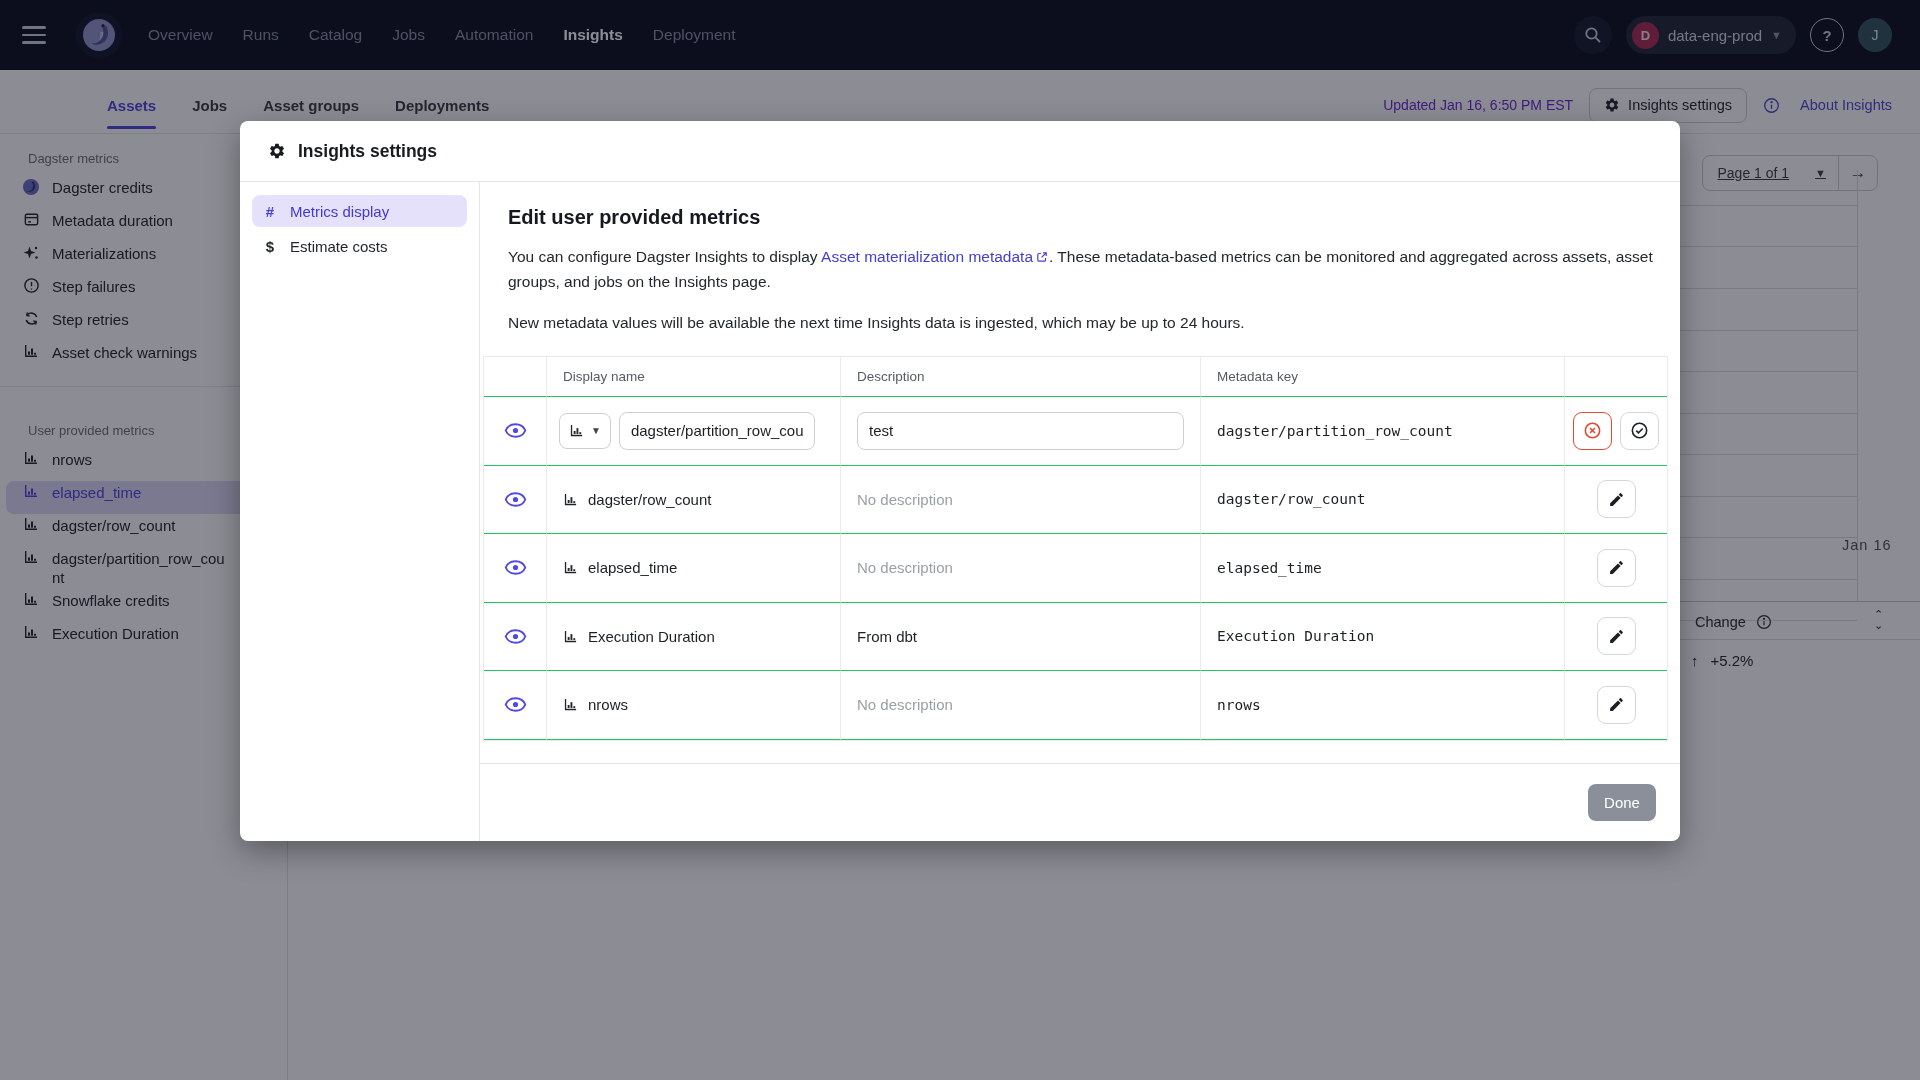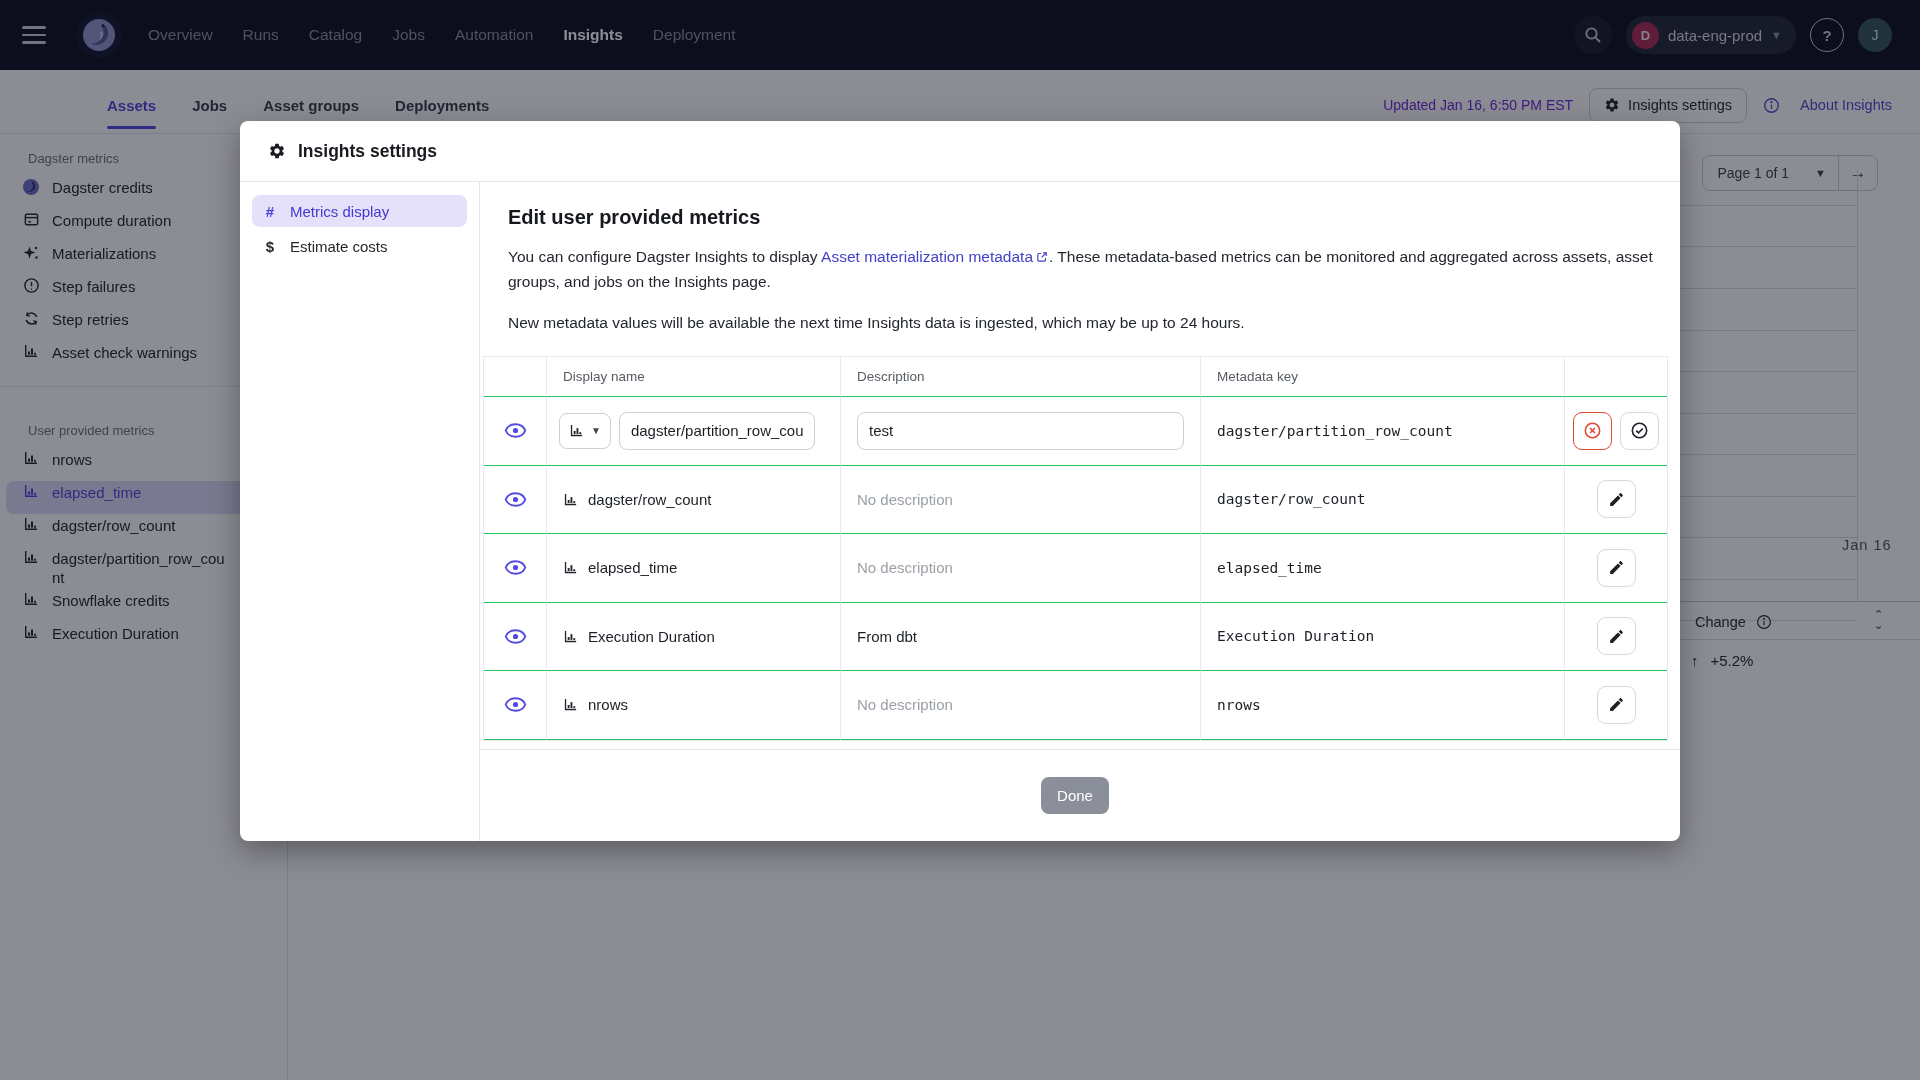--- a/index.html
+++ b/index.html
@@ -43,21 +43,21 @@
   .side-item .si-icon { width:18px; flex:0 0 18px; display:flex; justify-content:center; }
   .side-item.selected { background:#DDD9F6; color:#4F43DD; }
   .side-item .si-label { max-width:178px; overflow-wrap:break-word; line-height:19px; }
   .side-divider { height:1px; background:#E7E9EC; margin:12px 0 14px; }
   .user-header { display:flex; align-items:center; justify-content:space-between; padding-right:8px;margin-top:35px; }
   .edit-link { font-size:14px; color:#4B49CB; cursor:pointer; margin-bottom:10px; }
 
   
   .content { position:absolute; left:288px; top:134px; width:1632px; height:946px; background:#fff; }
   .pagination { position:absolute; right:42px; top:21px; height:36px; border:1px solid #C9CED5; border-radius:8px; display:flex; align-items:center; background:#fff; }
-  .pagination .pg-label { display:flex; align-items:center; gap:26px; padding:0 12px 0 14px; font-size:14px; color:#3A3F46; cursor:pointer; }
+  .pagination .pg-label { display:flex; align-items:center; gap:26px; padding:0 12px 0 14px; font-size:14px; color:#3A3F46; cursor:pointer;text-decoration:underline; }
   .pagination .pg-sep { width:1px; height:36px; background:#C9CED5; }
   .pagination .pg-next { width:38px; text-align:center; font-size:17px; color:#3A3F46; cursor:pointer; }
   .bg-rows { position:absolute; left:0; top:71px; width:1569px; height:455px;
     background:repeating-linear-gradient(to bottom, #D9DCE0 0 1px, transparent 1px 41.5px); }
   .bg-vline { position:absolute; left:1569px; top:36px; width:1px; height:431px; background:#D9DCE0; }
   .bg-date { position:absolute; left:1554px; top:403px; font-size:14.5px; color:#4C5157; letter-spacing:1px; }
   .bg-change-header { position:absolute; left:0; top:467px; width:1632px; height:39px; border-top:1px solid #C6C9CE; border-bottom:1px solid #D9DCE0; }
   .bg-change-inner { position:absolute; left:1407px; top:0; height:39px; display:flex; align-items:center; gap:10px; font-size:14.5px; color:#272B31; }
   .bg-sort { position:absolute; left:1586px; top:7px; display:flex; flex-direction:column; line-height:11px; font-size:11px; color:#272B31; cursor:pointer; }
   .bg-change-value { position:absolute; left:1403px; top:506px; height:40px; display:flex; align-items:center; gap:12px; font-size:15px; color:#23272D; }
@@ -95,22 +95,22 @@
   .name-cell { gap:10px; }
   .mono { font-family:"DejaVu Sans Mono", monospace; font-size:14.5px; }
   .placeholder { color:#9AA0A6; }
   .edit-cell { gap:8px; padding:0 10px 0 12px; }
   .chart-select { height:36px; border:1px solid #CBD0D6; border-radius:8px; background:#fff; display:flex; align-items:center; gap:7px; padding:0 9px; cursor:pointer; flex:0 0 auto; }
   .chart-select .caret2 { font-size:10px; color:#40454C; }
   .t-input { height:38px; border:1px solid #CBD0D6; border-radius:8px; font-size:15px; color:#1B2026; padding:0 11px; font-family:"Liberation Sans", sans-serif; outline:none; background:#fff; }
   .t-input.name { width:196px; min-width:0; }
   .t-input.desc { width:328px; }
 
-  .modal-footer { margin-top:auto; border-top:1px solid #E4E7EA; height:92px; flex:0 0 auto;
-    display:flex; align-items:center; justify-content:center; padding-right:10px; margin-left:-28px; margin-right:-16px; }
+  .modal-footer { margin-top:auto; border-top:1px solid #E4E7EA; height:78px; flex:0 0 auto;
+    display:flex; align-items:center; justify-content:flex-end; padding-right:24px; margin-left:-28px; margin-right:-16px; }
   .done-btn { min-width:68px; height:37px; border:none; border-radius:8px; background:#8B8F99; color:#fff; font-size:15px; cursor:pointer; font-family:"Liberation Sans", sans-serif; }
 </style>
 </head>
 <body>
 
 <header class="topnav">
   <div class="hamburger">
       <span></span>
       <span></span>
       <span></span>
@@ -191,21 +191,21 @@
     <span class="si-label">Dagster credits</span>
   </div>
   <div class="side-item">
     <span class="si-icon">
       <svg width="17" height="17" viewBox="0 0 18 18" fill="none" stroke="#21252B" stroke-width="1.5">
           <rect x="2.5" y="3.5" width="13" height="11" rx="1.5"></rect>
           <path d="M2.5 7h13"></path>
           <path d="M5.5 11.5h3"></path>
         </svg>
     </span>
-    <span class="si-label">Compute duration</span>
+    <span class="si-label">Metadata duration</span>
   </div>
   <div class="side-item">
     <span class="si-icon">
       <svg width="18" height="18" viewBox="0 0 18 18" fill="#21252B">
           <path d="M7.5 2.5 9 7l4.5 1.5L9 10 7.5 14.5 6 10 1.5 8.5 6 7z"></path>
           <circle cx="14" cy="4" r="1.2"></circle>
           <circle cx="14.5" cy="13.5" r="1.2"></circle>
         </svg>
     </span>
     <span class="si-label">Materializations</span>

